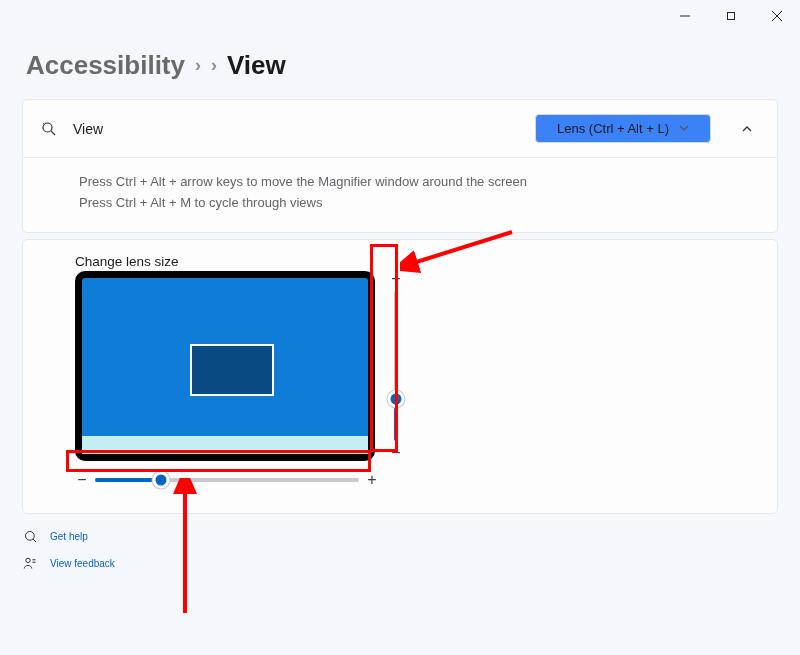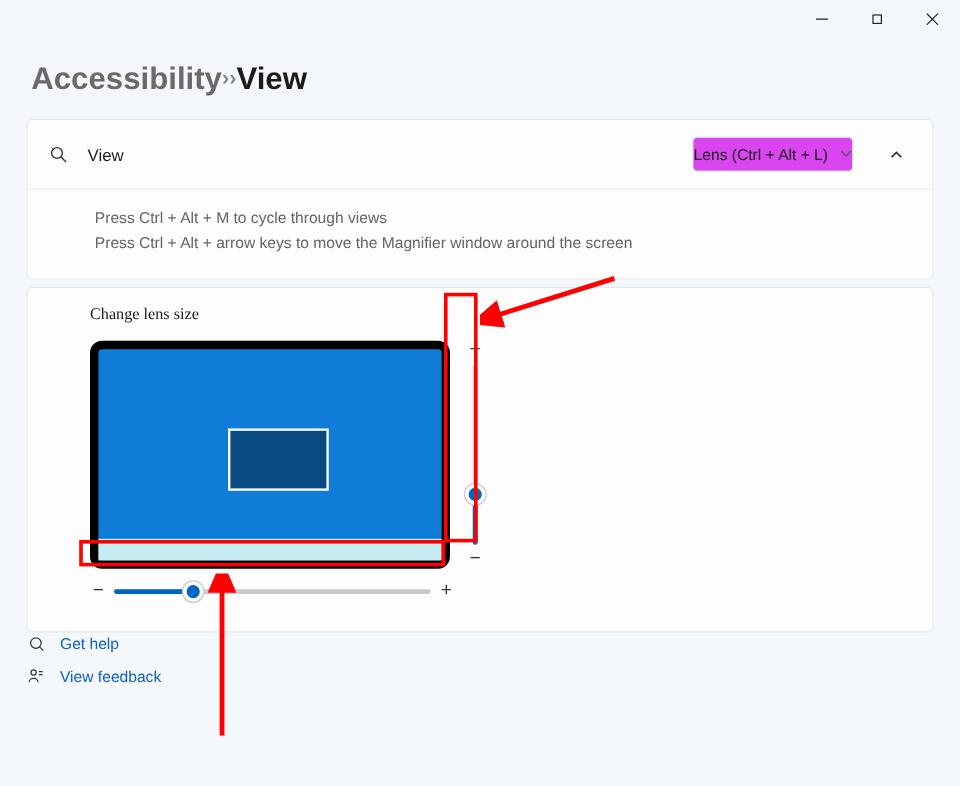--- a/index.html
+++ b/index.html
@@ -28,20 +28,21 @@
       display: flex;
       align-items: center;
       justify-content: center;
       color: #222;
     }
 
     
     .breadcrumb {
       display: flex;
       align-items: center;
+      gap: 10px;
       padding: 50px 26px 18px 26px;
       font-size: 26px;
       color: #6a6a6a;
       font-weight: 600;
     }
     .breadcrumb .crumb-inactive { color: #6a6a6a; }
     .breadcrumb .crumb-active { color: #1a1a1a; }
     .breadcrumb .chevron { color: #8a8a8a; font-size: 18px; }
 
     
@@ -55,23 +56,23 @@
     .card-header {
       display: flex;
       align-items: center;
       padding: 14px 16px;
       gap: 14px;
     }
     .card-header .icon-slot { width: 20px; height: 20px; display:flex; align-items:center; justify-content:center;}
     .card-header .title { flex: 1; font-size: 14px; color: #1a1a1a; }
     .dropdown {
       border: 1px solid #d6d6dd;
-      background: #d946ef;
+      background: #3b82f6;
       border-radius: 4px;
-      padding: 6px 0;
+      padding: 6px 21px;
       font-size: 13px;
       display: flex;
       align-items: center;
       gap: 10px;
       color: #1a1a1a;
     }
     .expand-btn {
       width: 28px;
       height: 28px;
       display: flex;
@@ -93,23 +94,22 @@
     .lens-card {
       margin: 6px 22px 0 22px;
       background: #fdfdfd;
       border: 1px solid #e8e8ec;
       border-radius: 5px;
       padding: 14px 16px 24px 16px;
     }
     .lens-title {
       font-size: 13.5px;
       color: #1a1a1a;
-      margin-bottom: 14px;
+      margin-bottom: 2px;
       padding-left: 36px;
-      font-family: Liberation Serif, serif;
     }
     .lens-area {
       display: flex;
       align-items: stretch;
       padding-left: 36px;
       gap: 8px;
     }
 
     
     .monitor-wrap { width: 300px; }
@@ -245,21 +245,21 @@
       left: 22px;
       bottom: 84px;
       display: flex;
       flex-direction: column;
       gap: 12px;
     }
     .link-row {
       display: flex;
       align-items: center;
       gap: 12px;
-      font-size: 13px;
+      font-size: 10px;
     }
     .link-row .lbl { color: #0b61c4; }
     .link-row .ico { width: 16px; color: #333; display:flex; align-items:center; justify-content:center; }
 
   </style>
 </head>
 <body>
 
 <div class="window-controls">
   <div class="window-btn">
@@ -305,22 +305,22 @@
           </svg>
       </span>
     </div>
     <div class="expand-btn">
       <svg width="12" height="12" viewBox="0 0 12 12">
           <path d="M2 8 L6 4 L10 8" fill="none" stroke="#333" stroke-width="1.4"></path>
         </svg>
     </div>
   </div>
   <div class="card-body">
+    <div>Press Ctrl + Alt + arrow keys to move the Magnifier window around the screen</div>
     <div>Press Ctrl + Alt + M to cycle through views</div>
-    <div>Press Ctrl + Alt + arrow keys to move the Magnifier window around the screen</div>
   </div>
 </div>
 
 <div class="lens-card">
   <div class="lens-title">Change lens size</div>
   <div class="lens-area">
     <div class="monitor-wrap">
       <div class="monitor">
         <div class="monitor-bottom"></div>
         <div class="lens-rect"></div>

